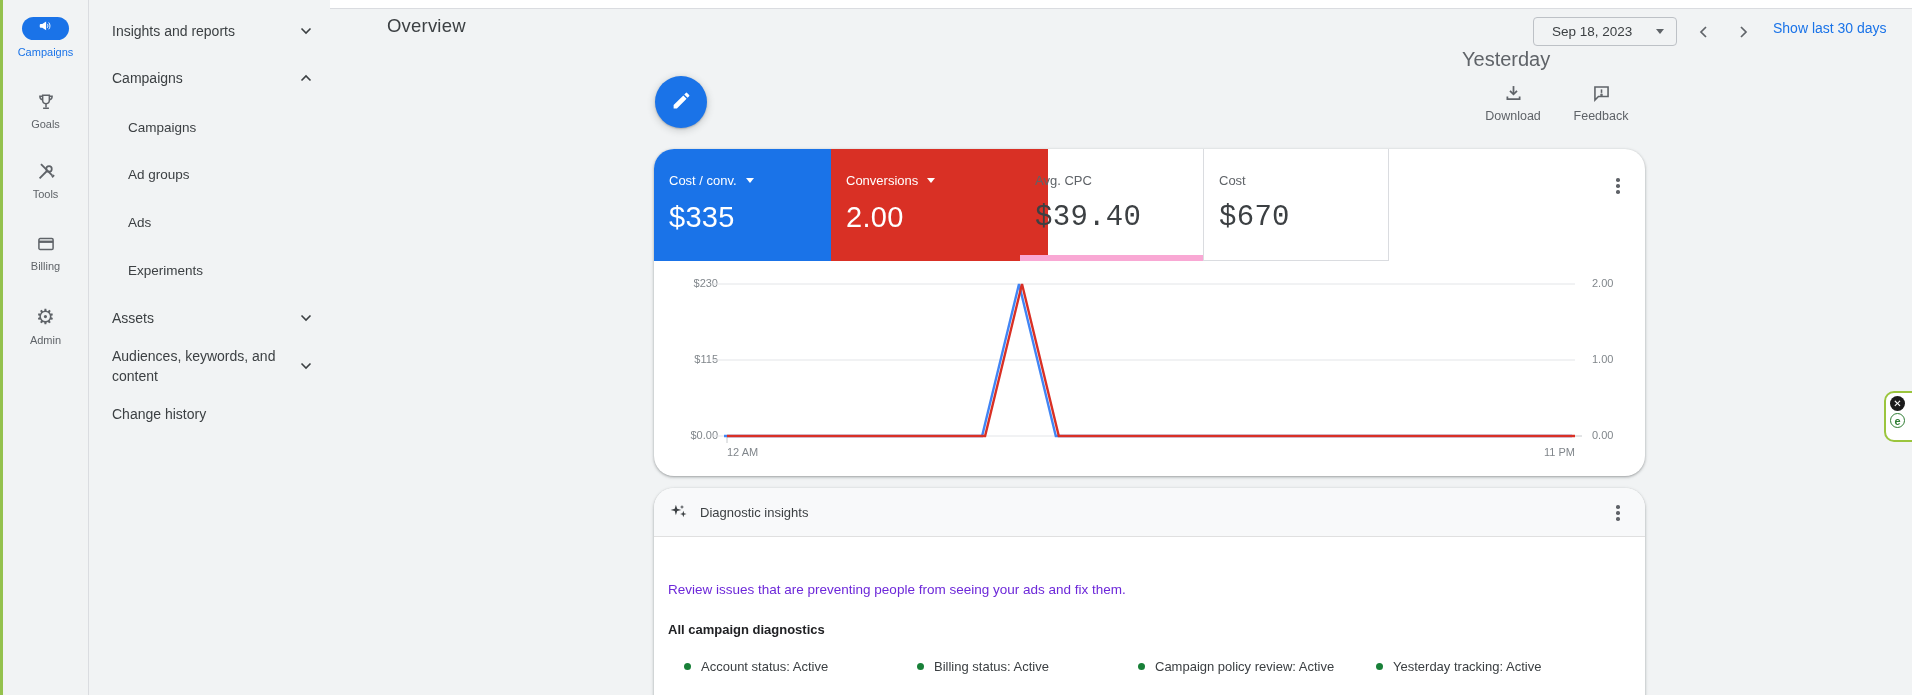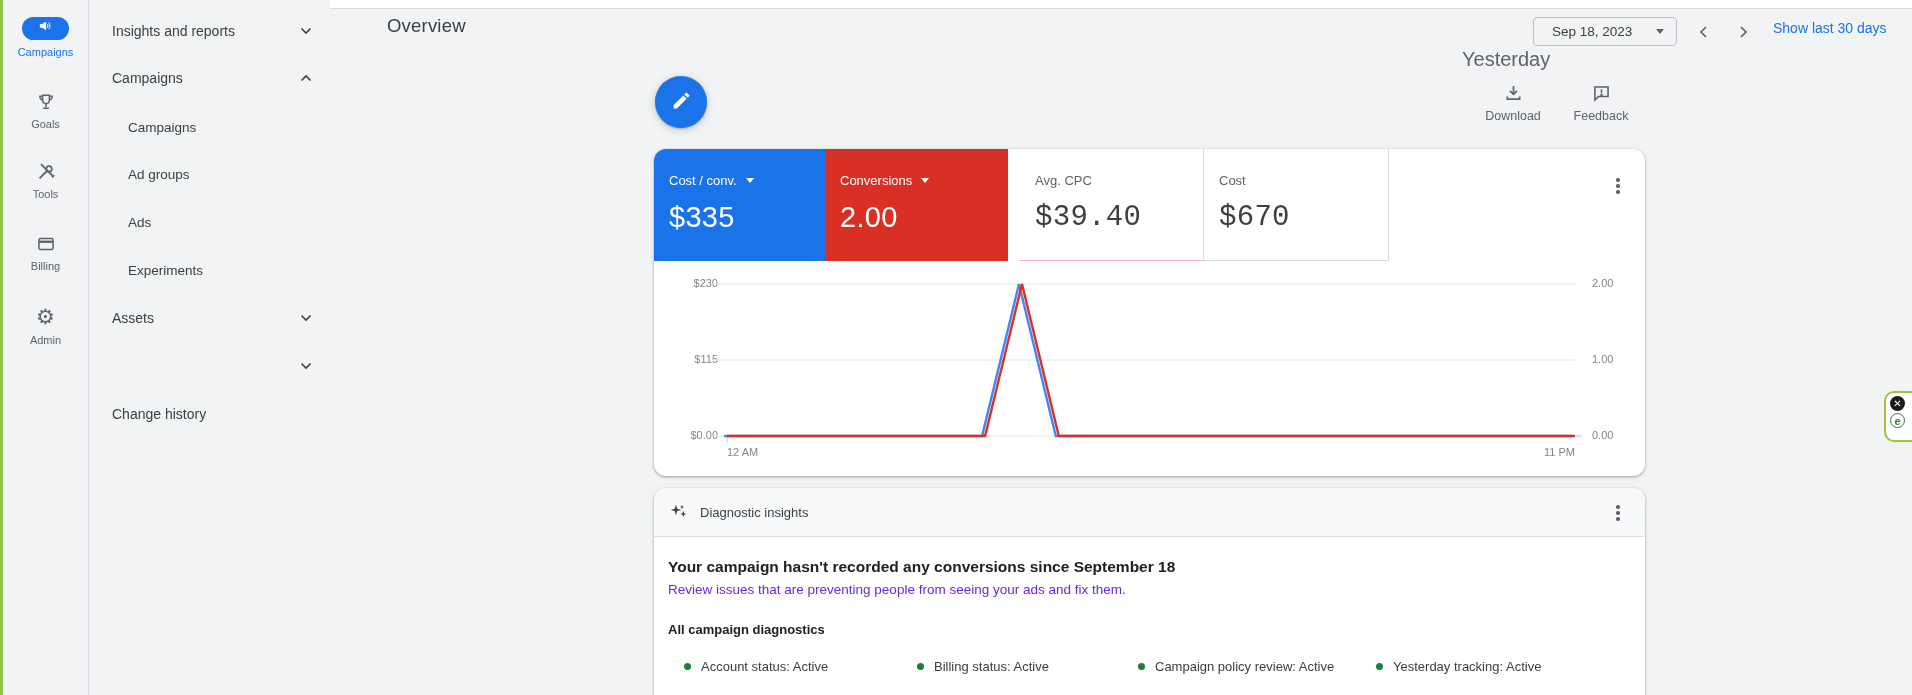--- a/index.html
+++ b/index.html
@@ -41,35 +41,35 @@
   .link{font-size:14px;font-weight:500;color:var(--blue);cursor:pointer;}
 
   
   .fab{left:655px;top:76px;width:52px;height:52px;border-radius:50%;display:flex;align-items:center;justify-content:center;
        box-shadow:0 1px 2px rgba(60,64,67,.3),0 2px 6px 2px rgba(60,64,67,.15);cursor:pointer;}
   .actbtn{width:76px;text-align:center;cursor:pointer;color:#5f6368;}
   .actbtn .ico{display:flex;justify-content:center;}
   .actbtn .cap{font-size:12.5px;margin-top:5px;color:#5f6368;}
 
   
-  .card{background:#fff;border-radius:12px;box-shadow:0 1px 2px rgba(60,64,67,.3),0 1px 3px 1px rgba(60,64,67,.15);}
+  .card{background:#fff;border-radius:20px;box-shadow:0 1px 2px rgba(60,64,67,.3),0 1px 3px 1px rgba(60,64,67,.15);}
   .card1{left:654px;top:149px;width:991px;height:327px;overflow:hidden;}
   .card2{left:654px;top:488px;width:991px;height:240px;overflow:hidden;}
 
   
   .tile{position:absolute;top:0;height:112px;box-sizing:border-box;cursor:pointer;}
   .tile .tl{position:absolute;left:15px;top:24px;font-size:13px;display:flex;align-items:center;}
   .tile .tv{position:absolute;left:15px;top:52px;font-size:29px;letter-spacing:.3px;}
   .tile.colored .tl,.tile.colored .tv{color:#fff;}
   .tile.plain .tl{color:#5f6368;}
   .tile.plain .tv{color:#3c4043;font-family:Liberation Mono, monospace;}
   .caret-w{width:0;height:0;border-left:4.5px solid transparent;border-right:4.5px solid transparent;border-top:5px solid #fff;margin-left:9px;}
   .t1{left:0;width:183px;}
-  .t2{left:171px;width:183px;}
-  .t3{left:366px;width:183px;border-bottom:1px solid #f9a8d4;text-align:right;}
+  .t2{left:177px;width:217px;}
+  .t3{left:366px;width:183px;border-bottom:6px solid #f9a8d4;text-align:right;}
   .t4{left:549px;width:186px;border-left:1px solid #dadce0;border-right:1px solid #dadce0;border-bottom:1px solid #dadce0;}
 
   .dots{position:absolute;display:flex;flex-direction:column;align-items:center;justify-content:center;gap:2.5px;width:24px;height:24px;cursor:pointer;}
   .dots i{width:3.5px;height:3.5px;border-radius:50%;background:#5f6368;}
 
   
   .ylab{position:absolute;font-size:11px;color:#80868b;}
   .ylab.l{left:24px;width:40px;text-align:right;}
   .ylab.r{left:938px;width:40px;text-align:left;}
   .xlab{position:absolute;top:297px;font-size:11px;color:#80868b;}
@@ -185,20 +185,21 @@
     </div>
     <div class="nav-row" style="top:308px">
       <span class="lbl">Assets</span>
       <span class="nav-chev">
         <svg width="12" height="8" viewBox="0 0 12 8" fill="none" stroke="#3c4043" stroke-width="1.6">
             <path d="M1.5 1.5 6 6l4.5-4.5"></path>
           </svg>
       </span>
     </div>
     <div class="nav-wrap" style="top:346px;height:40px">
+      <span class="lbl">Audiences, keywords, and content</span>
       <span class="nav-chev" style="top:20px">
         <svg width="12" height="8" viewBox="0 0 12 8" fill="none" stroke="#3c4043" stroke-width="1.6">
             <path d="M1.5 1.5 6 6l4.5-4.5"></path>
           </svg>
       </span>
     </div>
     <div class="nav-row" style="top:404px">
       <span class="lbl">Change history</span>
     </div>
   </div>
@@ -320,21 +321,20 @@
           <path d="M16 3.2l.6 1.9 1.9.6-1.9.6-.6 1.9-.6-1.9-1.9-.6 1.9-.6.6-1.9z"></path>
         </svg>
       </span>
       <span class="c2-title">Diagnostic insights</span>
       <div class="dots" style="left:952px;top:13px">
           <i></i>
           <i></i>
           <i></i>
         </div>
     </div>
-    <div class="c2-heading">Your campaign hasn't recorded any conversions since September 18</div>
     <div class="c2-sub">Review issues that are preventing people from seeing your ads and fix them.</div>
     <div class="c2-section">All campaign diagnostics</div>
 
     <div class="status" style="left:30px">
       <span class="dot" style="background: rgb(24, 128, 56);"></span>
       <span class="st">Account status: Active</span>
     </div>
     <div class="status" style="left:263px">
       <span class="dot" style="background: rgb(24, 128, 56);"></span>
       <span class="st">Billing status: Active</span>

